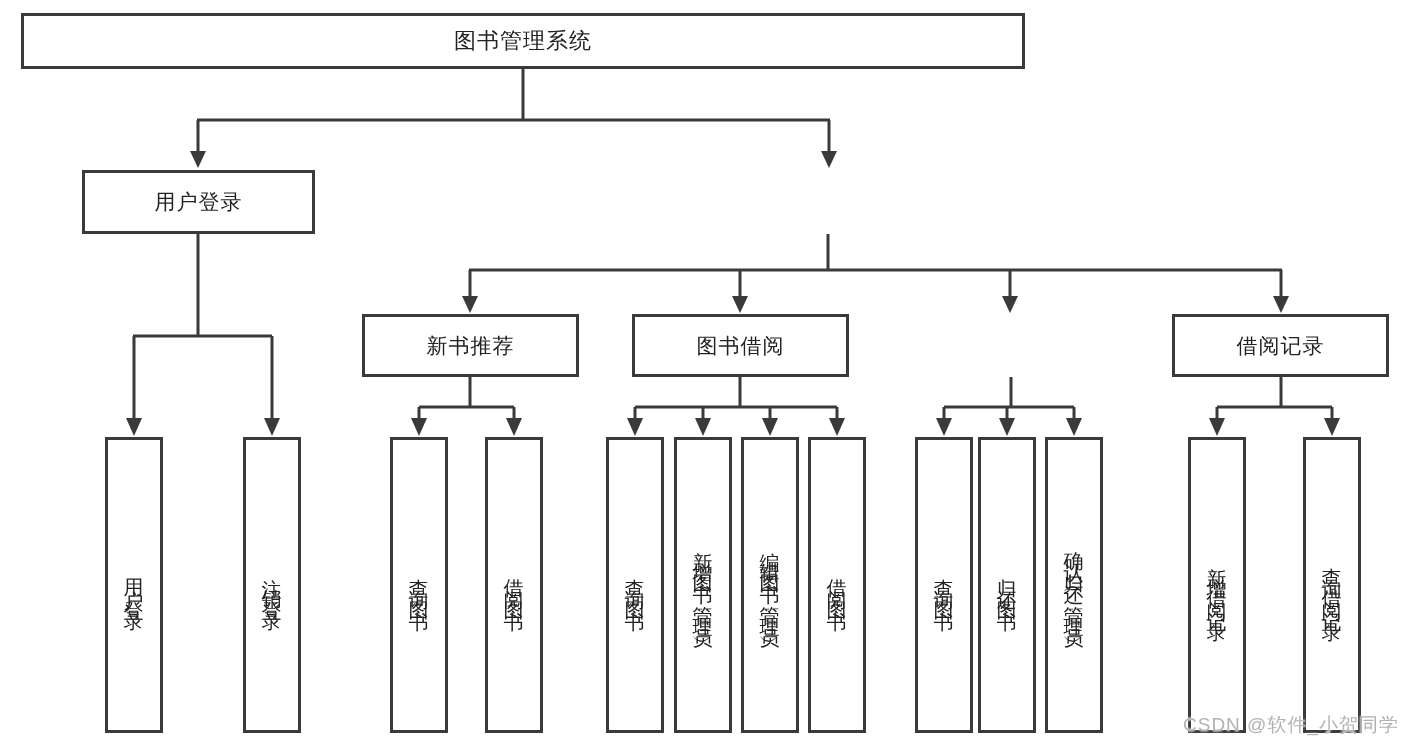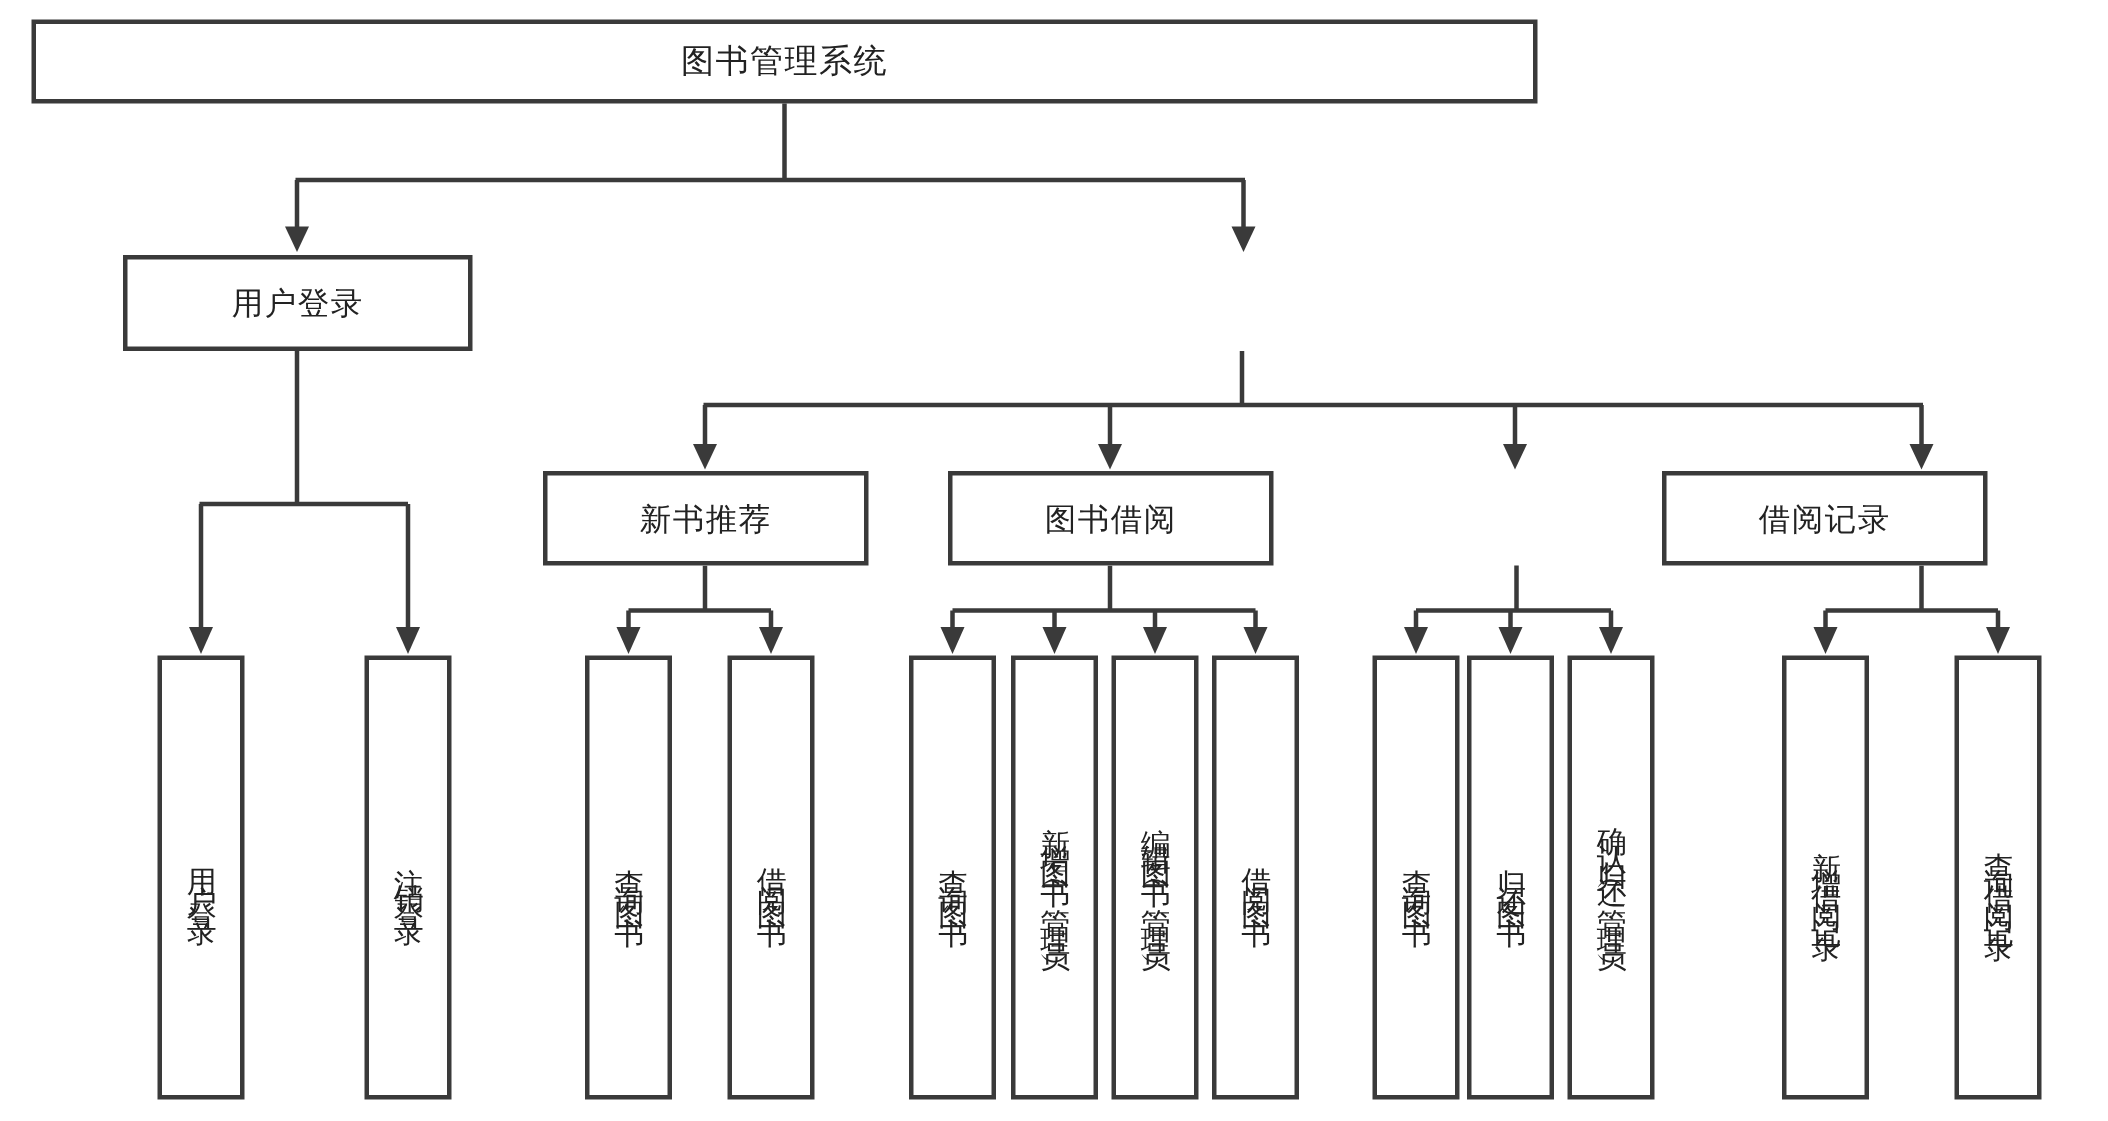--- a/index.html
+++ b/index.html
@@ -74,21 +74,21 @@
   <div class="node hbox l2a">
     <span>用户登录</span>
   </div>
 
   <div class="node hbox l3" style="left:362px">
     <span>新书推荐</span>
   </div>
   <div class="node hbox l3" style="left:632px">
     <span>图书借阅</span>
   </div>
-  <div class="node hbox l3" style="left:1108px">
+  <div class="node hbox l3" style="left:1172px">
     <span>借阅记录</span>
   </div>
 
   <div class="node vbox" style="left:105px">
     <span class="vtext">用户登录</span>
   </div>
   <div class="node vbox" style="left:243px">
     <span class="vtext">注销登录</span>
   </div>
 
@@ -122,14 +122,15 @@
     <span class="vtext">确认归还（管理员）</span>
   </div>
 
   <div class="node vbox" style="left:1188px">
     <span class="vtext">新增借阅记录</span>
   </div>
   <div class="node vbox" style="left:1303px">
     <span class="vtext">查询借阅记录</span>
   </div>
 
+  <div class="watermark">CSDN @软件_小贺同学</div>
 
 </div>
 
 </body></html>

